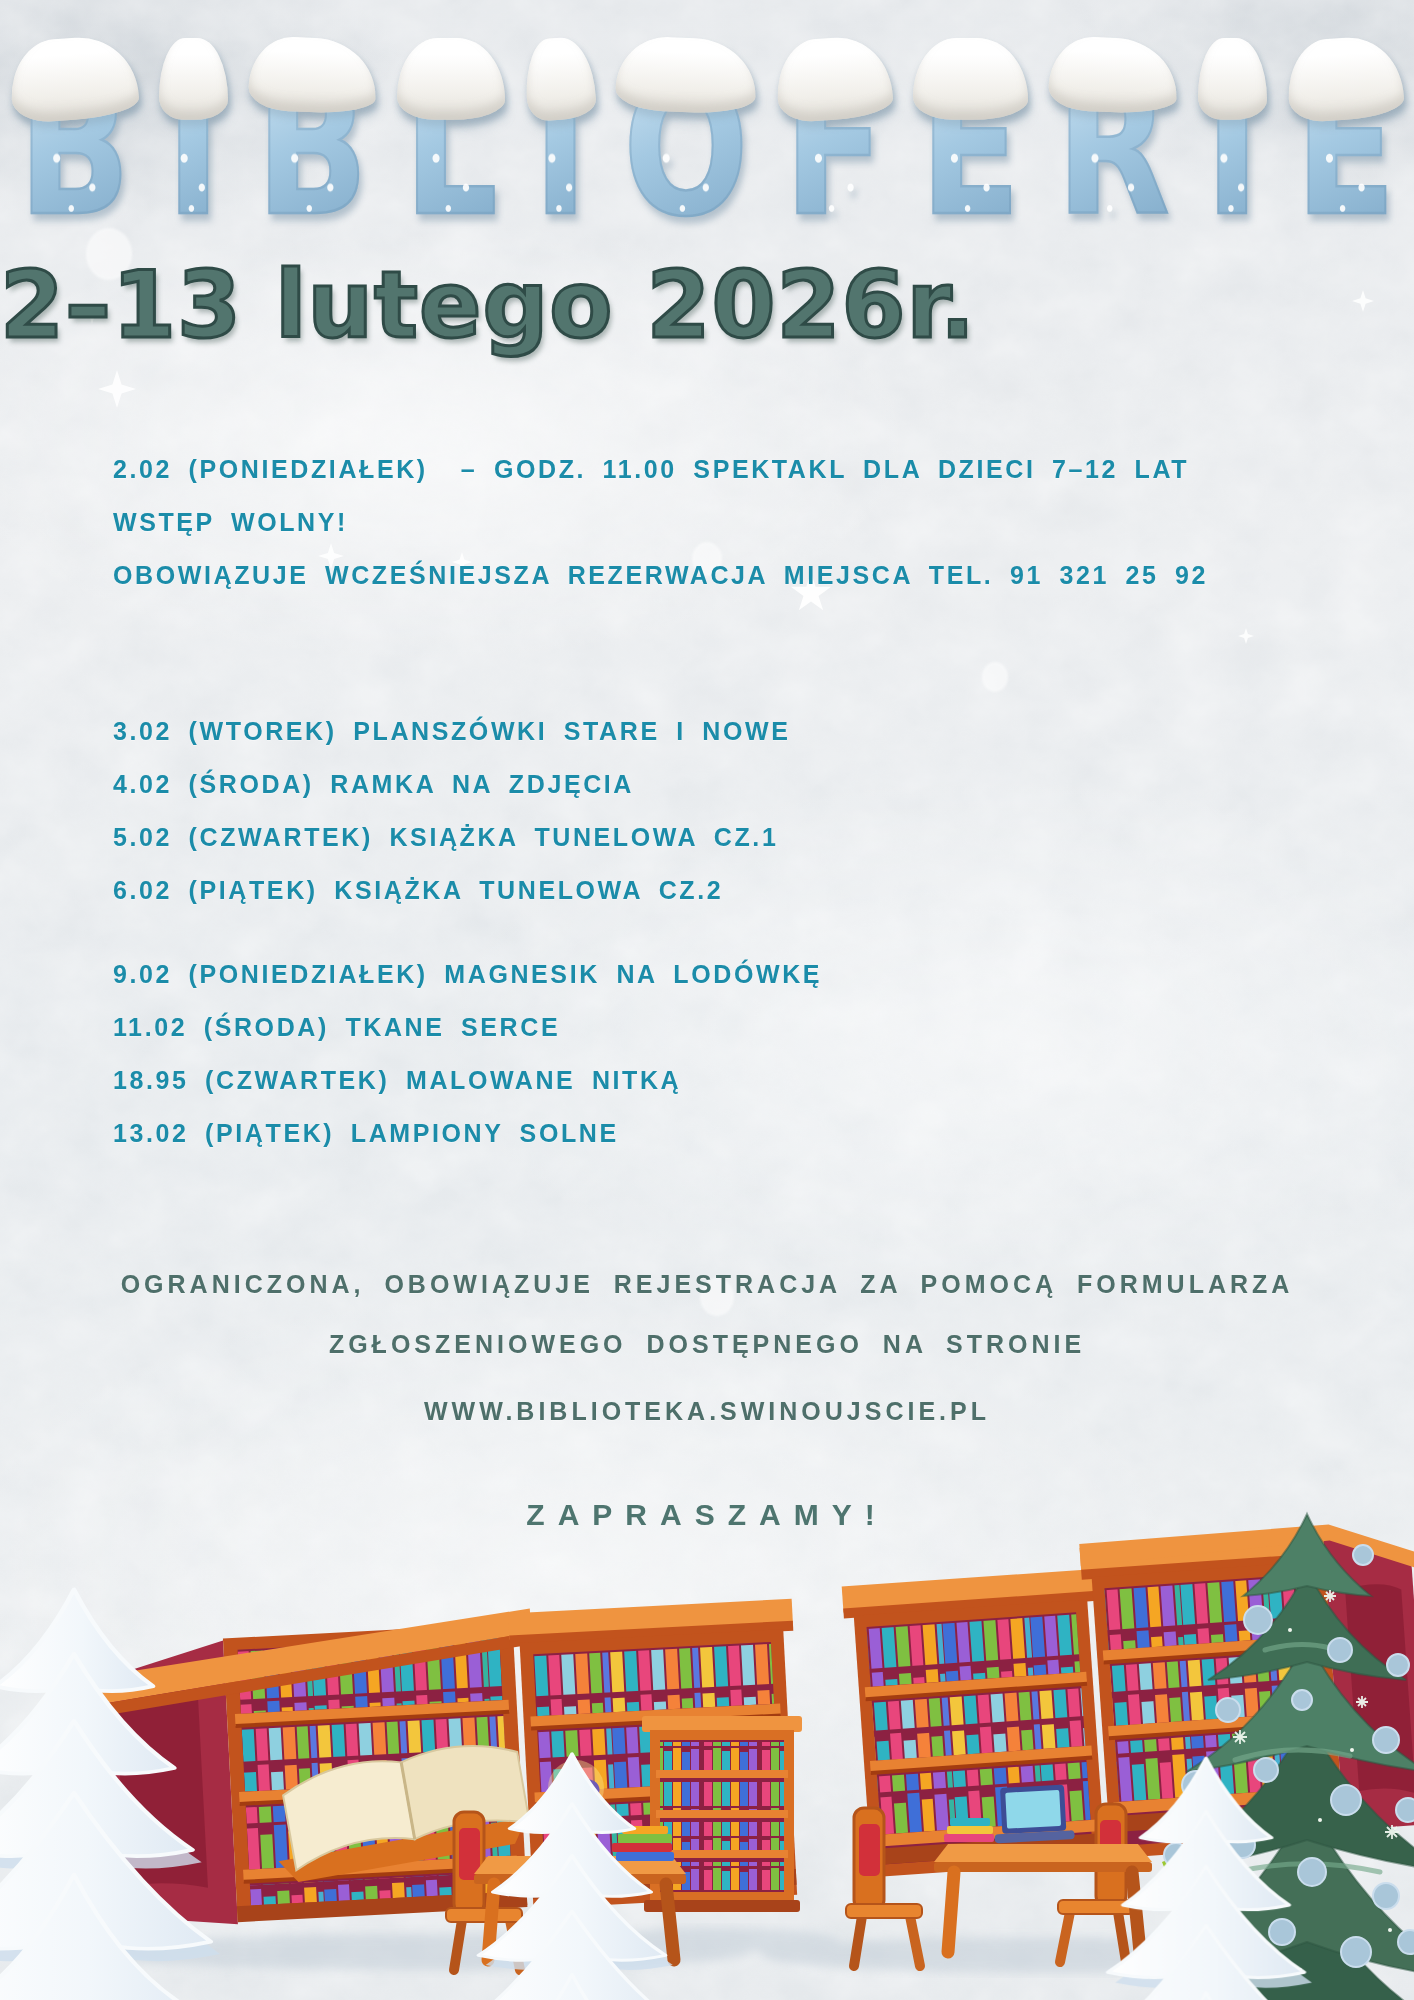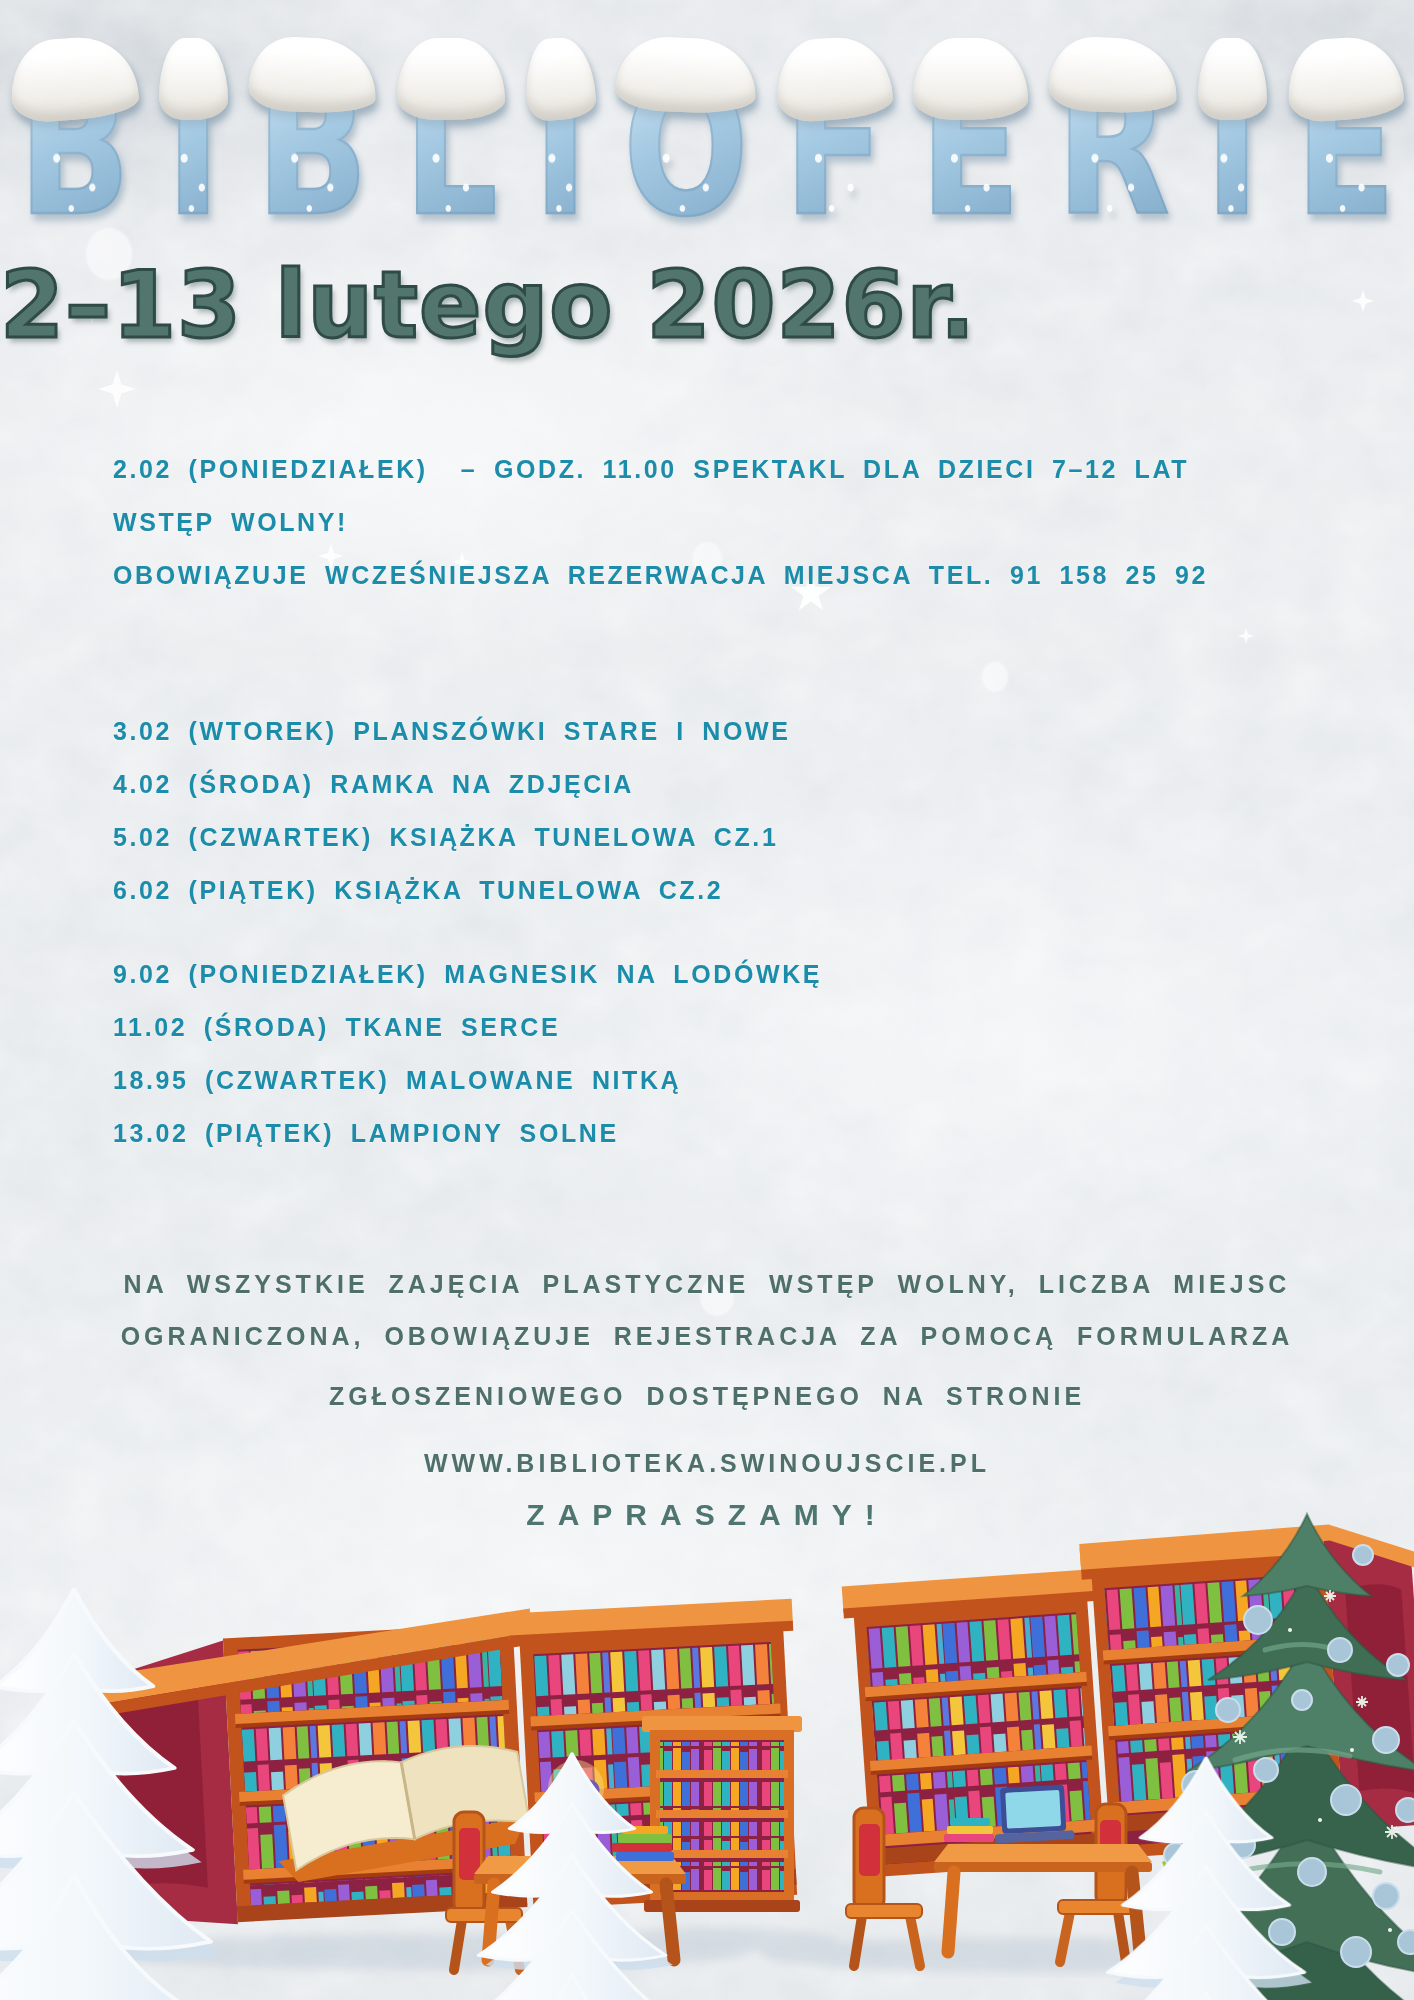--- a/index.html
+++ b/index.html
@@ -117,39 +117,38 @@
       <span class="letter">R</span>
       <span class="letter">I</span>
       <span class="letter">E</span>
     </h1>
 
   <div class="date">2–13 lutego 2026r.</div>
 
   <section class="block block1">
     <p class="line" style="margin:0">2.02 (PONIEDZIAŁEK)  – GODZ. 11.00 SPEKTAKL DLA DZIECI 7–12 LAT</p>
     <p class="line" style="margin:0">WSTĘP WOLNY!</p>
-    <p class="line" style="margin:0">OBOWIĄZUJE WCZEŚNIEJSZA REZERWACJA MIEJSCA TEL. 91 158 25 92</p>
+    <p class="line" style="margin:0">OBOWIĄZUJE WCZEŚNIEJSZA REZERWACJA MIEJSCA TEL. 91 321 25 92</p>
   </section>
 
   <section class="block block2">
     <p class="line" style="margin:0">3.02 (WTOREK) PLANSZÓWKI STARE I NOWE</p>
     <p class="line" style="margin:0">4.02 (ŚRODA) RAMKA NA ZDJĘCIA</p>
     <p class="line" style="margin:0">5.02 (CZWARTEK) KSIĄŻKA TUNELOWA CZ.1</p>
     <p class="line" style="margin:0">6.02 (PIĄTEK) KSIĄŻKA TUNELOWA CZ.2</p>
   </section>
 
   <section class="block block3">
     <p class="line" style="margin:0">9.02 (PONIEDZIAŁEK) MAGNESIK NA LODÓWKĘ</p>
     <p class="line" style="margin:0">11.02 (ŚRODA) TKANE SERCE</p>
     <p class="line" style="margin:0">18.95 (CZWARTEK) MALOWANE NITKĄ</p>
     <p class="line" style="margin:0">13.02 (PIĄTEK) LAMPIONY SOLNE</p>
   </section>
 
   <section class="info">
-    <p class="line" style="margin:0">NA WSZYSTKIE ZAJĘCIA PLASTYCZNE WSTĘP WOLNY, LICZBA MIEJSC</p>
     <p class="line" style="margin:0">OGRANICZONA, OBOWIĄZUJE REJESTRACJA ZA POMOCĄ FORMULARZA</p>
     <p class="line" style="margin:8px">ZGŁOSZENIOWEGO DOSTĘPNEGO NA STRONIE</p>
     <p class="line" style="margin:15px">WWW.BIBLIOTEKA.SWINOUJSCIE.PL</p>
   </section>
 
   <div class="closing">ZAPRASZAMY!</div>
 
   <svg class="scene" viewBox="0 0 1414 500">
     <defs>
       <pattern id="bkA" width="88" height="62" patternUnits="userSpaceOnUse">

